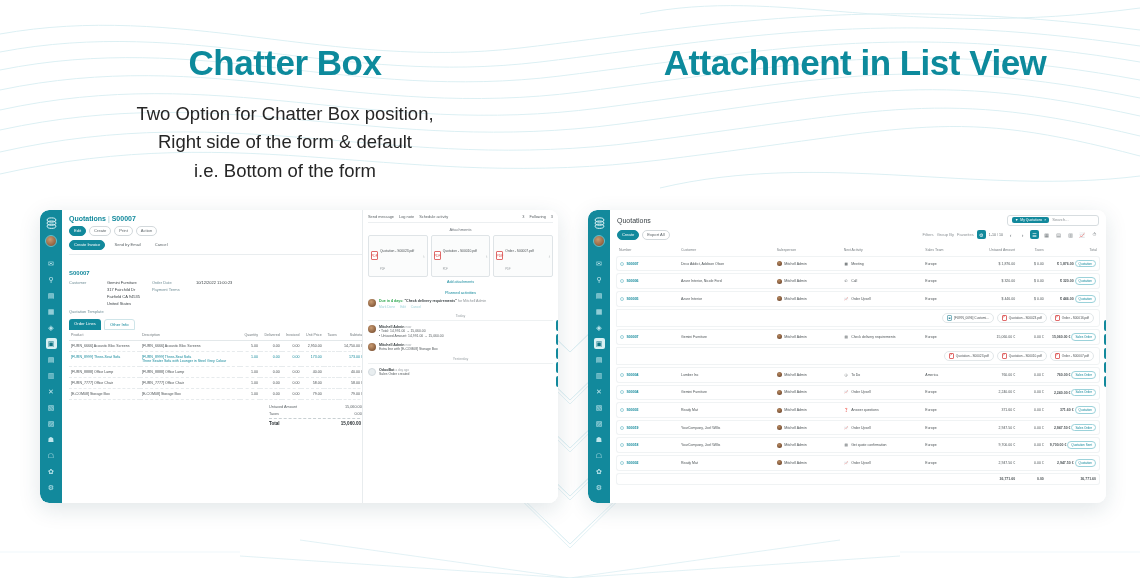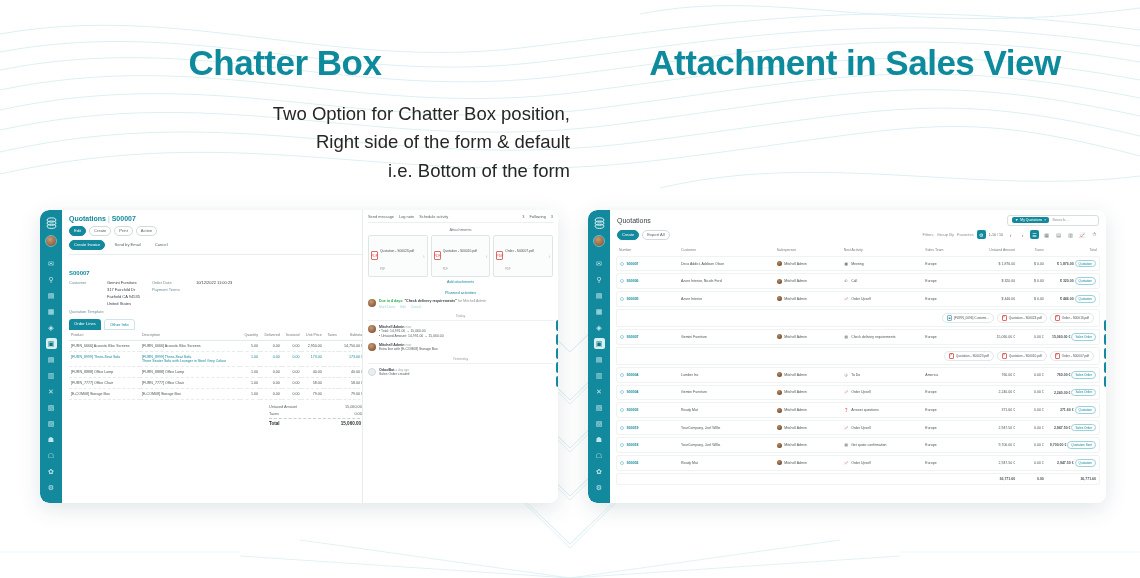--- a/index.html
+++ b/index.html
@@ -15,21 +15,20 @@
   
   .headings { display:flex; width:1140px; padding-top:44px; }
   .head-col { width:570px; text-align:center; }
   .head-title {
     color:#0d8a9c; font-size:35px; font-weight:bold; letter-spacing:-0.5px;
     line-height:1.1;
   }
   .head-sub {
     margin-top:17px; color:#262626; font-size:18.5px; line-height:1.55;
     font-weight:400;
-    text-align:right;
   }
 
   
   .shots { position:relative; width:1140px; height:300px; margin-top:24px; }
   .frame {
     position:absolute; top:0; background:#fff;
     border-radius:9px;
     box-shadow:0 6px 22px rgba(20,60,80,.13);
     overflow:hidden; display:flex;
   }
@@ -254,21 +253,21 @@
 <div class="page">
 
   <div class="headings">
     <div class="head-col">
       <div class="head-title">Chatter Box</div>
       <div class="head-sub" style="white-space:pre-line">Two Option for Chatter Box position,
 Right side of the form &amp; default
 i.e. Bottom of the form</div>
     </div>
     <div class="head-col">
-      <div class="head-title">Attachment in Sales View</div>
+      <div class="head-title">Attachment in List View</div>
     </div>
   </div>
 
   <div class="shots">
 
     <div class="frame" id="frame-left">
       <div class="rail">
         <svg class="rail-logo" viewBox="0 0 24 24">
           <g fill="none" stroke="currentColor" stroke-width="1.6">
             <ellipse cx="12" cy="8" rx="7" ry="3.4"></ellipse>

